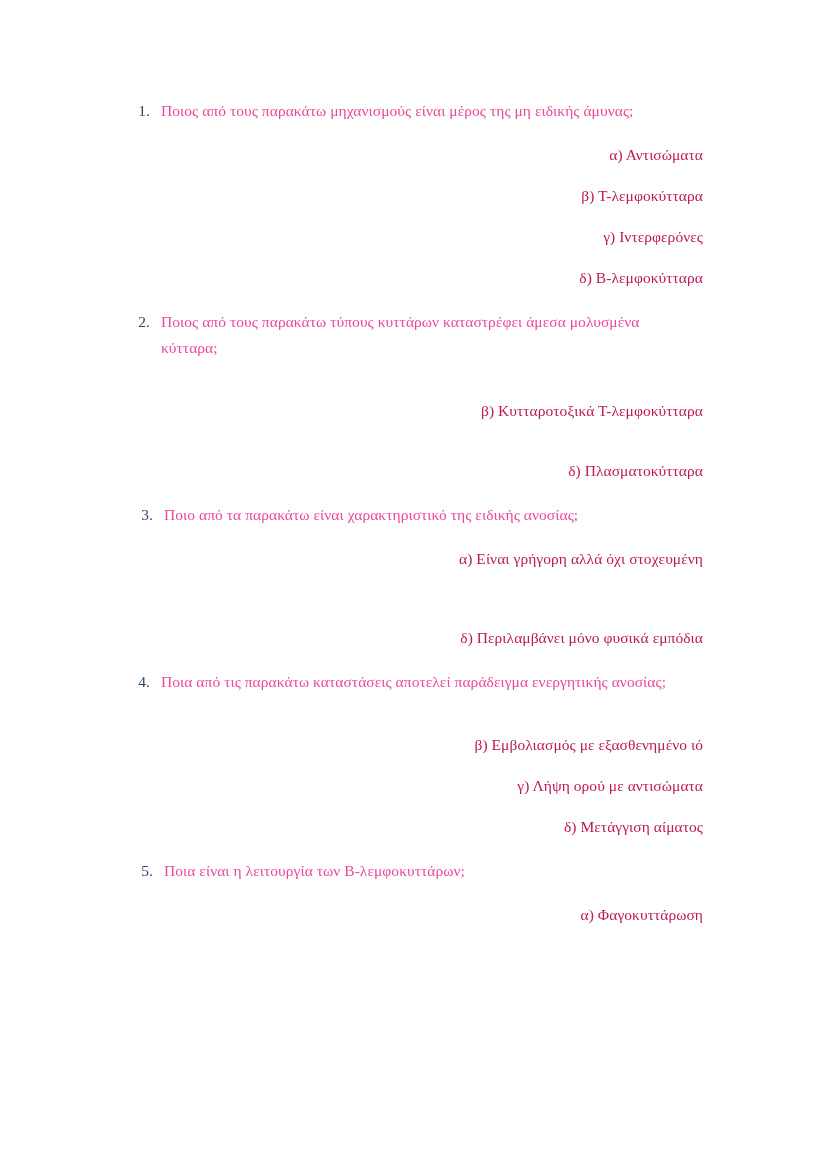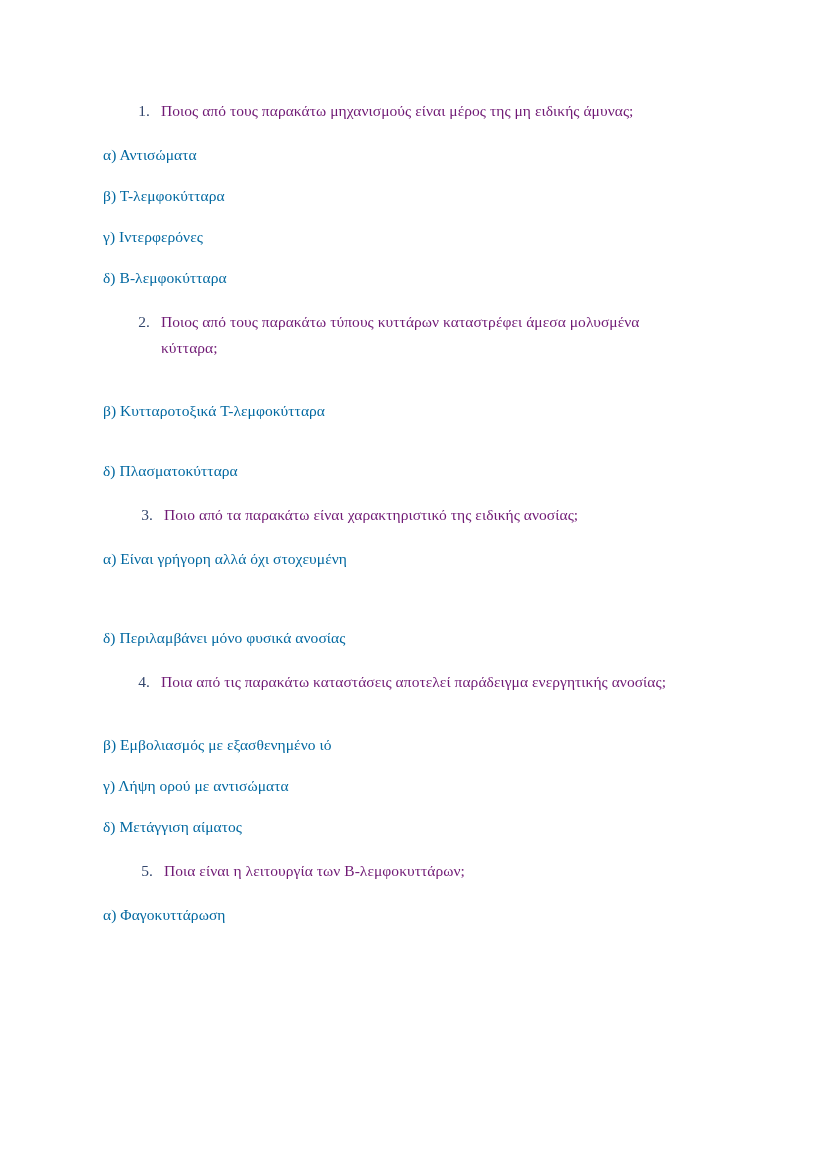--- a/index.html
+++ b/index.html
@@ -49,35 +49,36 @@
     font-size: 15.5px;
     line-height: 26px;
     letter-spacing: 0.1px;
     color: #33466c;
   }
   .qblock .qtext {
     flex: 1 1 auto;
     margin-left: 11px;
     font-size: 15.5px;
     line-height: 26px;
-    color: #701a75;
+    color: #ec4899;
     letter-spacing: 0.05px;
   }
 
   
   .qblock.indent-a { margin-left: 21px; width: 565px; }
   .qblock.indent-b { margin-left: 24px; width: 562px; }
 
   
   .option {
     font-size: 15.5px;
     line-height: 22px;
-    color: #0369a1;
+    color: #be185d;
     letter-spacing: 0.05px;
     white-space: nowrap;
+    text-align: right;
   }
 
   
   .gap-after-question { height: 20px; }
   .gap-between-options { height: 19px; }
   .gap-before-question { height: 20px; }
 </style>
 </head>
 <body>
 
@@ -114,21 +115,21 @@
 
     <div class="qblock indent-b">
       <span class="qnum">3.</span>
       <span class="qtext">Ποιο από τα παρακάτω είναι χαρακτηριστικό της ειδικής ανοσίας;</span>
     </div>
     <div class="gap-after-question"></div>
     <div class="option">α) Είναι γρήγορη αλλά όχι στοχευμένη</div>
     <div class="gap-between-options"></div>
     <div class="gap-between-options"></div>
     <div class="gap-between-options"></div>
-    <div class="option">δ) Περιλαμβάνει μόνο φυσικά ανοσίας</div>
+    <div class="option">δ) Περιλαμβάνει μόνο φυσικά εμπόδια</div>
 
     <div class="gap-before-question"></div>
 
     <div class="qblock indent-a">
       <span class="qnum">4.</span>
       <span class="qtext">Ποια από τις παρακάτω καταστάσεις αποτελεί παράδειγμα ενεργητικής ανοσίας;</span>
     </div>
     <div class="gap-after-question"></div>
     <div class="gap-between-options"></div>
     <div class="option">β) Εμβολιασμός με εξασθενημένο ιό</div>

